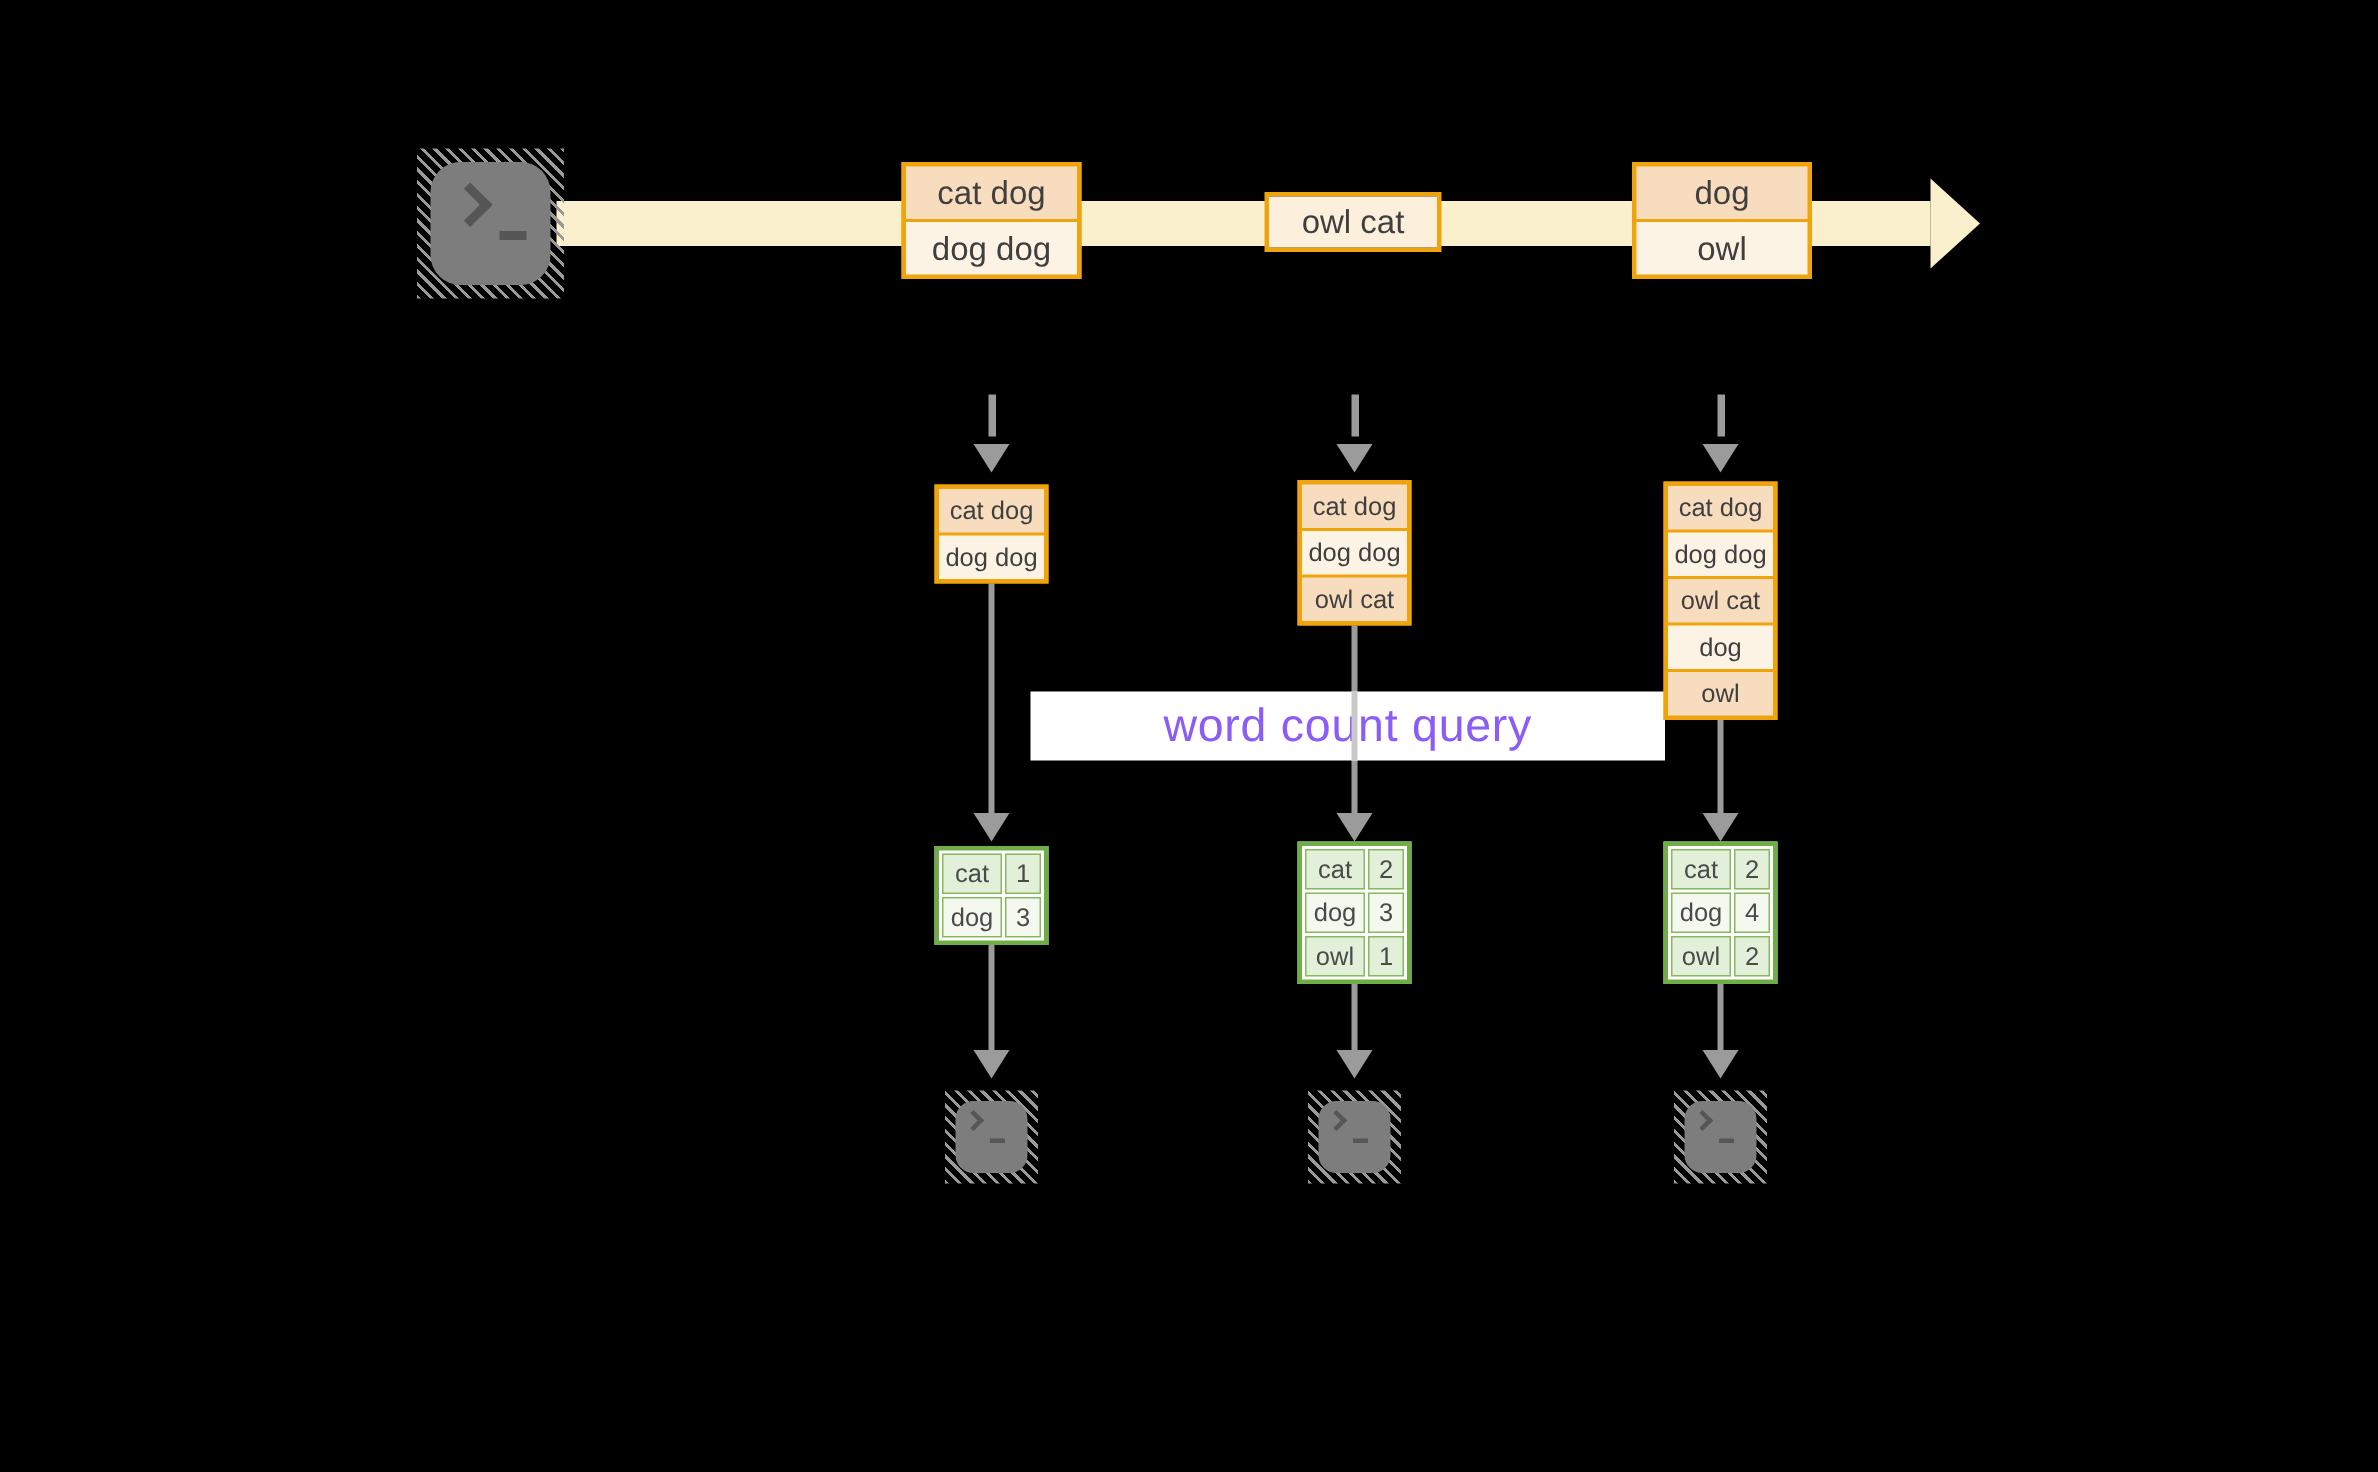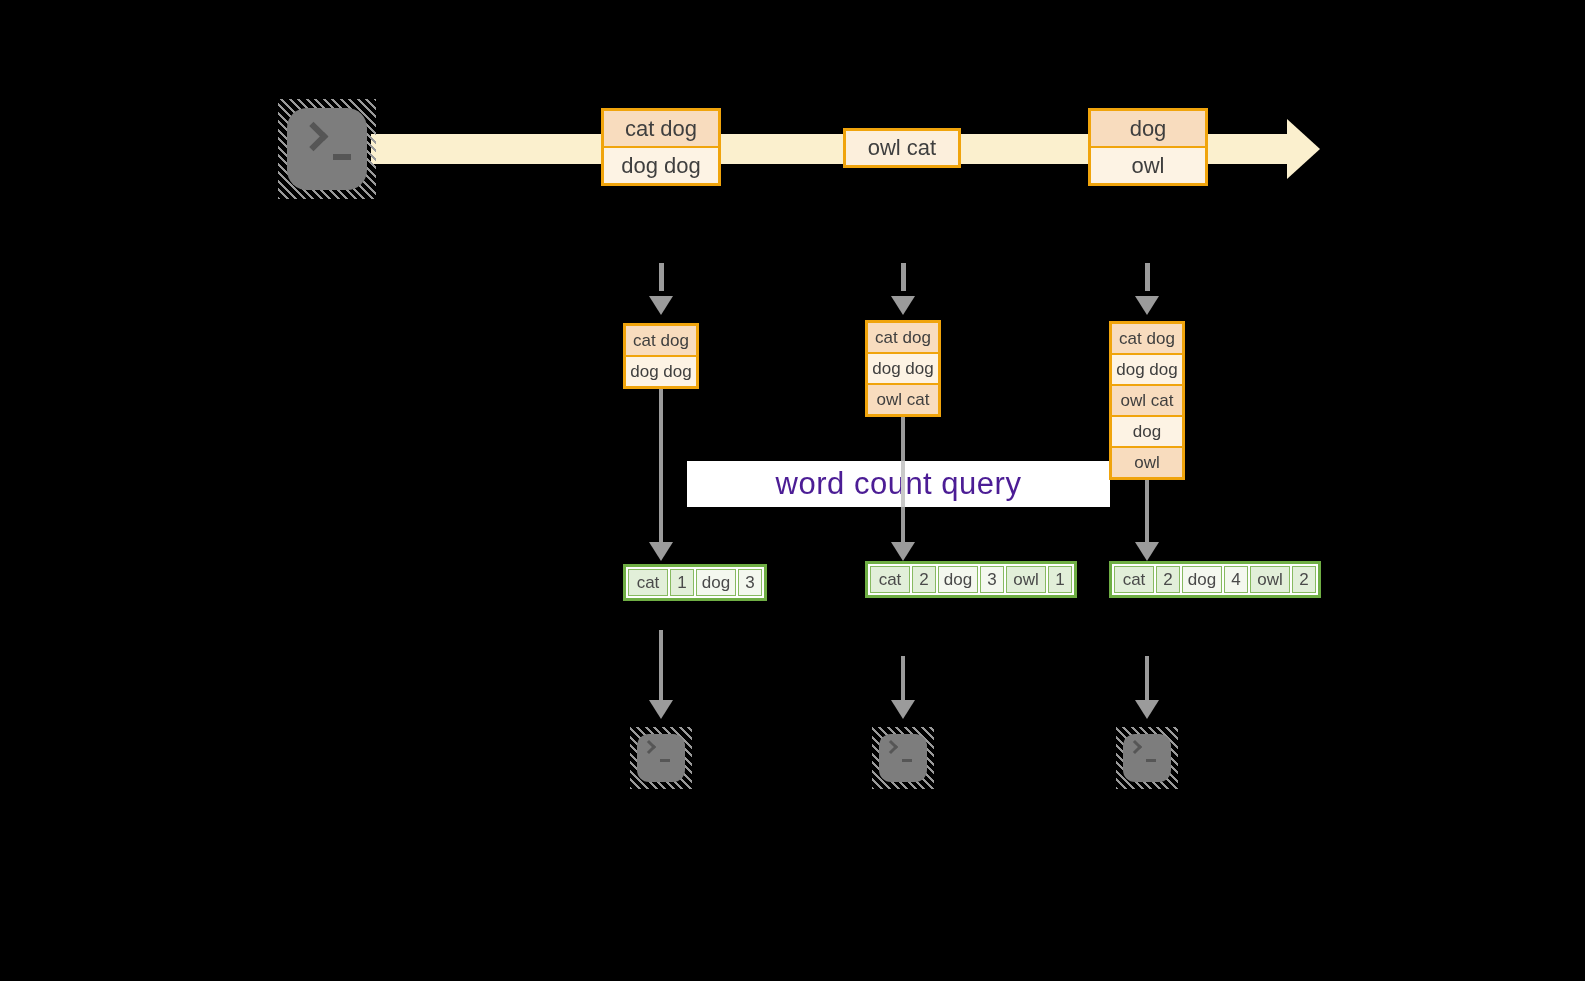--- a/index.html
+++ b/index.html
@@ -22,25 +22,25 @@
   .rec .cell{height:35px;font-size:22px;width:114px;}
   .rec-single .cell{height:34px;font-size:22px;width:112px;}
   .batch .cell{height:29px;font-size:17px;width:70px;}
   
   .dash{position:absolute;width:5px;height:28px;background:#9b9b9b;z-index:2;}
   .vshaft{position:absolute;width:4px;background:#9b9b9b;z-index:2;}
   .vhead{position:absolute;width:0;height:0;z-index:2;
     border-left:12px solid transparent;border-right:12px solid transparent;border-top:19px solid #9b9b9b;}
   
   .querybox{position:absolute;left:687px;top:461px;width:423px;height:46px;background:#fff;z-index:4;
-    display:flex;align-items:center;justify-content:center;font-size:31px;color:#4c1d95;letter-spacing:0.5px;}
+    display:flex;align-items:center;justify-content:center;font-size:31px;color:#8b5cf6;letter-spacing:0.5px;}
   .line-through{position:absolute;left:901px;top:461px;width:4px;height:46px;background:#c9c9c9;z-index:5;}
   
   .gtable{position:absolute;background:#fff;border:3px solid #6fae44;padding:2px;display:flex;
-    flex-direction:row;gap:2px;z-index:6;}
+    flex-direction:column;gap:2px;z-index:6;}
   .grow{display:flex;gap:2px;}
   .gcell{box-sizing:border-box;height:27px;border:1px solid #87ba60;display:flex;align-items:center;
     justify-content:center;color:#4a4a4a;font-size:17px;}
   .gcell.word{width:40px;}
   .gcell.num{width:24px;}
   .fill-a{background:#e2efd9;}
   .fill-b{background:#f4f8ef;}
   
   .term{position:absolute;background:repeating-linear-gradient(45deg,#9a9a9a 0 2px,transparent 2px 6px);z-index:3;}
   .term-body{position:absolute;background:#7d7d7d;}

